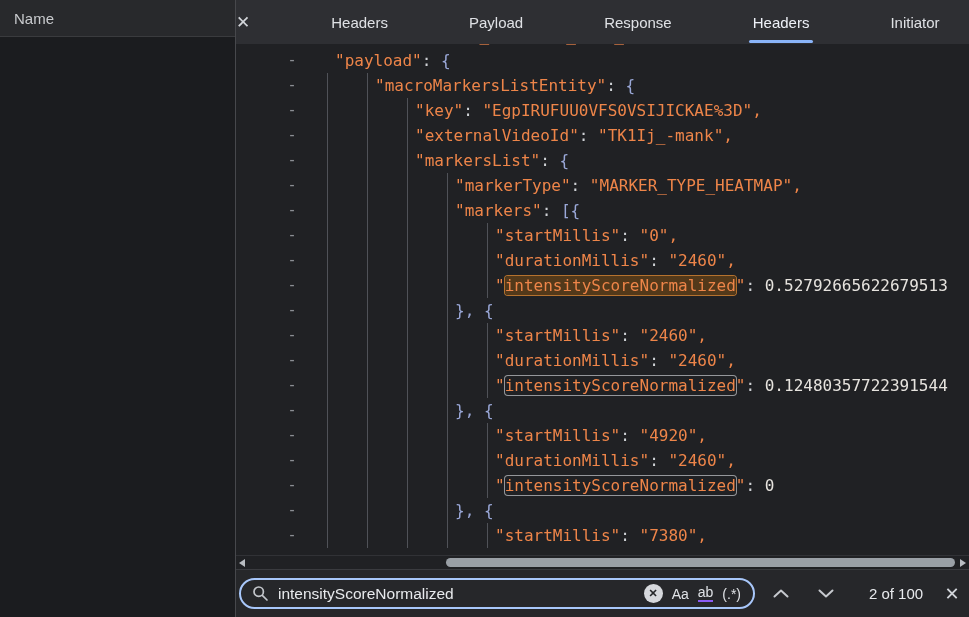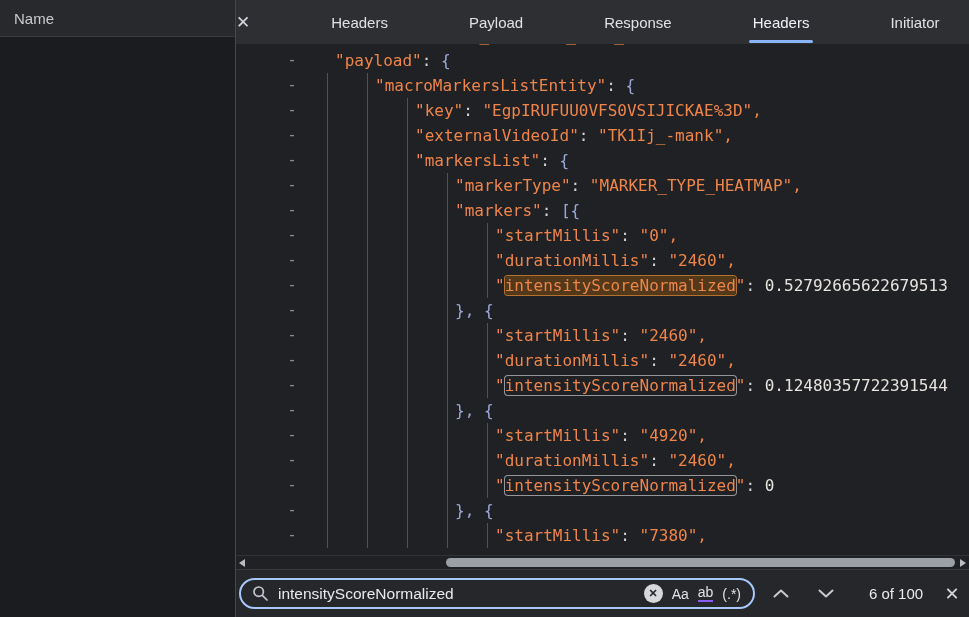--- a/index.html
+++ b/index.html
@@ -146,19 +146,19 @@
         <span class="nav-btn nav-up">
           <svg width="16" height="9" viewBox="0 0 16 9">
             <polyline points="1.5,7.5 8,1.5 14.5,7.5" fill="none" stroke="#c6c9ce" stroke-width="2" stroke-linecap="round" stroke-linejoin="round"></polyline>
           </svg>
         </span>
         <span class="nav-btn nav-down">
           <svg width="16" height="9" viewBox="0 0 16 9">
             <polyline points="1.5,1.5 8,7.5 14.5,1.5" fill="none" stroke="#c6c9ce" stroke-width="2" stroke-linecap="round" stroke-linejoin="round"></polyline>
           </svg>
         </span>
-        <span class="counter">6 of 100</span>
+        <span class="counter">2 of 100</span>
         <span class="close-find">✕</span>
       </div>
     </div>
 
   </div>
 </div>
 
 </body></html>

